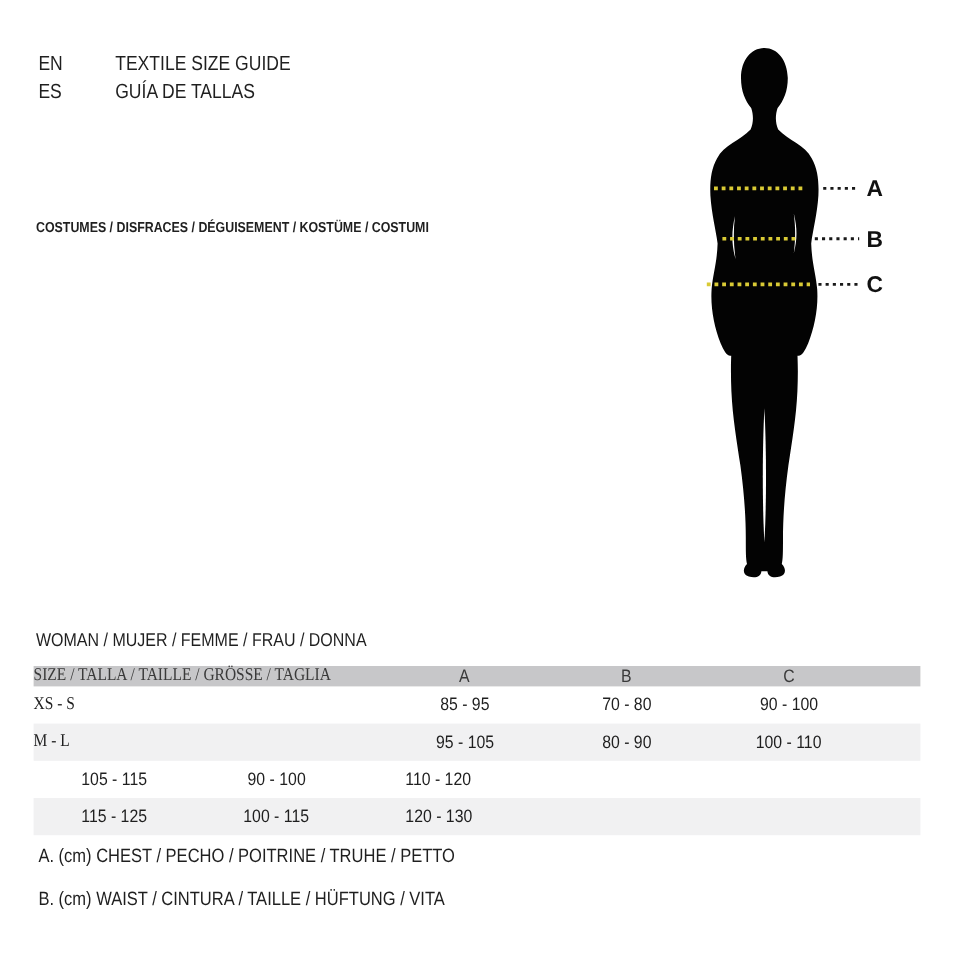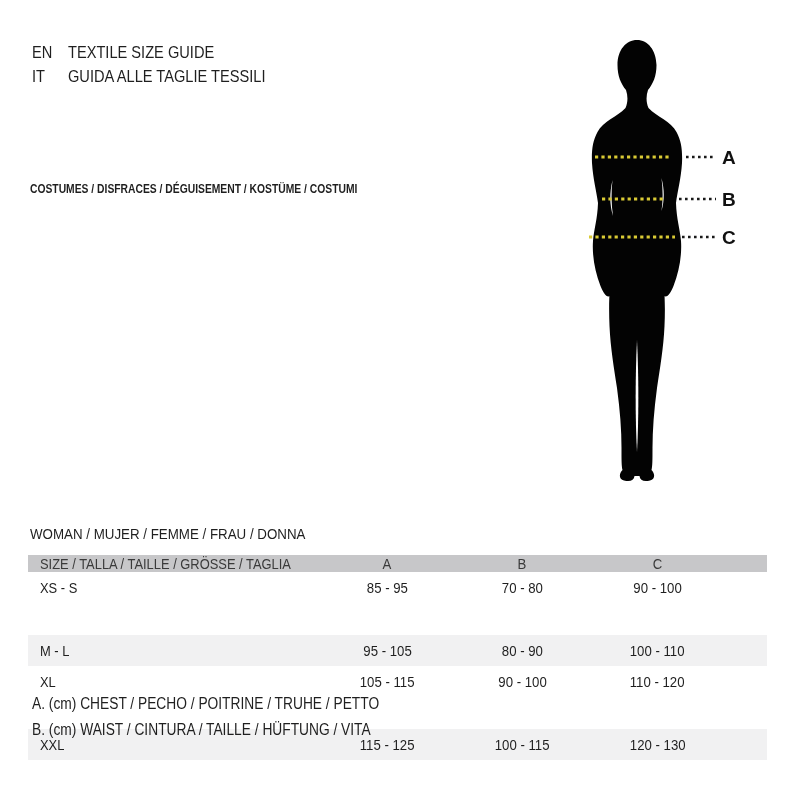--- a/index.html
+++ b/index.html
@@ -7,57 +7,57 @@
     width:800px; height:800px; position:relative; background:#ffffff;
     font-family:"Liberation Sans", sans-serif; color:var(--text-main,#1f1f1f);
     overflow:hidden;
   }
   
   .cnd  { display:inline-block; transform:scaleX(0.86); transform-origin:0 50%; white-space:nowrap; }
   .cndc { display:inline-block; transform:scaleX(0.88); transform-origin:50% 50%; white-space:nowrap; }
 
   
   .lang-list { position:absolute; left:32px; top:41px; }
-  .lang-row  { display:flex; height:24px; line-height:24px; font-size:17px; }
+  .lang-row  { display:flex; height:24px; line-height:24px; font-size:17px;gap:28px; }
   .lang-code { width:36px; }
   
   .category-title { position:absolute; left:30px; top:179px; font-size:12px; font-weight:700; line-height:21px; }
 
   
   .figure-svg { position:absolute; left:582px; top:40px; width:215px; height:450px; }
   .silhouette { fill:var(--silhouette,#030303); }
   .sliver { fill:#ffffff; }
   .measure-line { stroke:var(--measure-line,#d9ca35); stroke-width:3; stroke-dasharray:3.2 3.2; fill:none; }
   .pointer-line { stroke:#191919; stroke-width:2.4; stroke-dasharray:2.6 3.4; fill:none; }
   .marker-letter { font-family:"Liberation Sans", sans-serif; font-size:19px; font-weight:700; fill:#111111; }
 
   
   .group-title { position:absolute; left:30px; top:524px; font-size:15.5px; line-height:20px; }
   .size-table { position:absolute; left:28px; top:555px; width:739px; font-size:15px; }
   .t-row { display:flex; align-items:center; height:31px; }
   .t-row.t-head { height:17px; background:var(--header-bg,#c7c7c9); color:#3a3a3a; }
-  .t-row.stripe { background:var(--stripe-bg,#f1f1f2);margin-top:32px; }
-  .c-size { width:292px; padding-left:12px; box-sizing:border-box; text-align:left; }
+  .t-row.stripe { background:var(--stripe-bg,#f1f1f2); }
+  .c-size { width:292px; padding-left:0; box-sizing:border-box; text-align:left;font-family:Liberation Serif, serif; }
   .c-a,.c-b,.c-c { width:135px; text-align:center; }
 
   
   .legend { position:absolute; left:32px; top:691px; font-size:16px; }
-  .legend-line { height:26px; line-height:26px; }
+  .legend-line { height:26px; line-height:26px;margin-top:10px; }
 </style>
 </head>
 <body>
 
 <div class="lang-list">
   <div class="lang-row">
     <span class="lang-code"><span class="cnd">EN</span></span>
     <span class="cnd">TEXTILE SIZE GUIDE</span>
   </div>
   <div class="lang-row">
-    <span class="lang-code"><span class="cnd">IT</span></span>
-    <span class="cnd">GUIDA ALLE TAGLIE TESSILI</span>
+    <span class="lang-code"><span class="cnd">ES</span></span>
+    <span class="cnd">GUÍA DE TALLAS</span>
   </div>
 </div>
 
 <div class="category-title">
   <span class="cnd">COSTUMES / DISFRACES / DÉGUISEMENT / KOSTÜME / COSTUMI</span>
 </div>
 
 <svg class="figure-svg" viewBox="0 0 215 450" aria-hidden="true">
   <path class="silhouette" d="
     M55,0
@@ -130,27 +130,25 @@
     <span class="c-b"><span class="cndc">70 - 80</span></span>
     <span class="c-c"><span class="cndc">90 - 100</span></span>
   </div>
   <div class="t-row stripe">
     <span class="c-size"><span class="cnd">M - L</span></span>
     <span class="c-a"><span class="cndc">95 - 105</span></span>
     <span class="c-b"><span class="cndc">80 - 90</span></span>
     <span class="c-c"><span class="cndc">100 - 110</span></span>
   </div>
   <div class="t-row">
-    <span class="c-size"><span class="cnd">XL</span></span>
     <span class="c-a"><span class="cndc">105 - 115</span></span>
     <span class="c-b"><span class="cndc">90 - 100</span></span>
     <span class="c-c"><span class="cndc">110 - 120</span></span>
   </div>
   <div class="t-row stripe">
-    <span class="c-size"><span class="cnd">XXL</span></span>
     <span class="c-a"><span class="cndc">115 - 125</span></span>
     <span class="c-b"><span class="cndc">100 - 115</span></span>
     <span class="c-c"><span class="cndc">120 - 130</span></span>
   </div>
 </div>
 
 <div class="legend">
   <div class="legend-line"><span class="cnd">A. (cm) CHEST / PECHO / POITRINE / TRUHE / PETTO</span></div>
   <div class="legend-line"><span class="cnd">B. (cm) WAIST / CINTURA / TAILLE / HÜFTUNG / VITA</span></div>
 </div>

